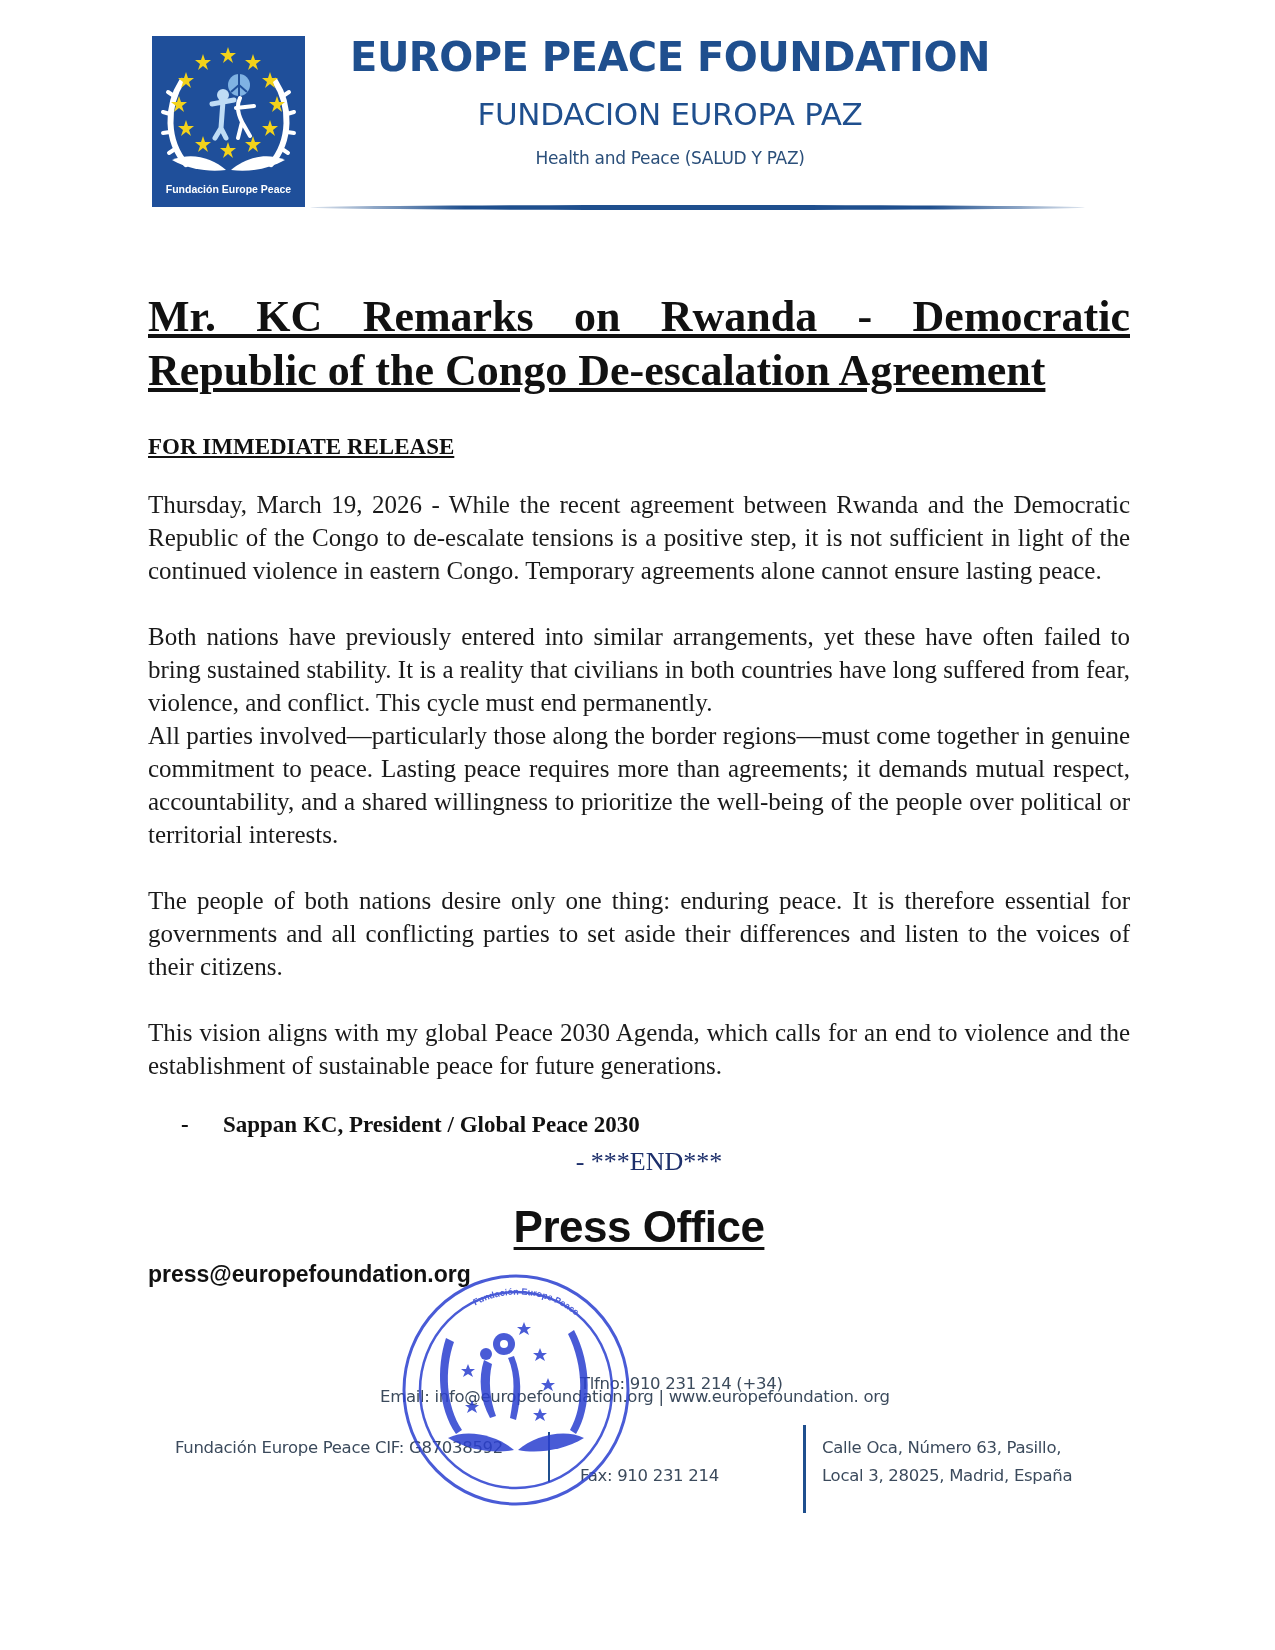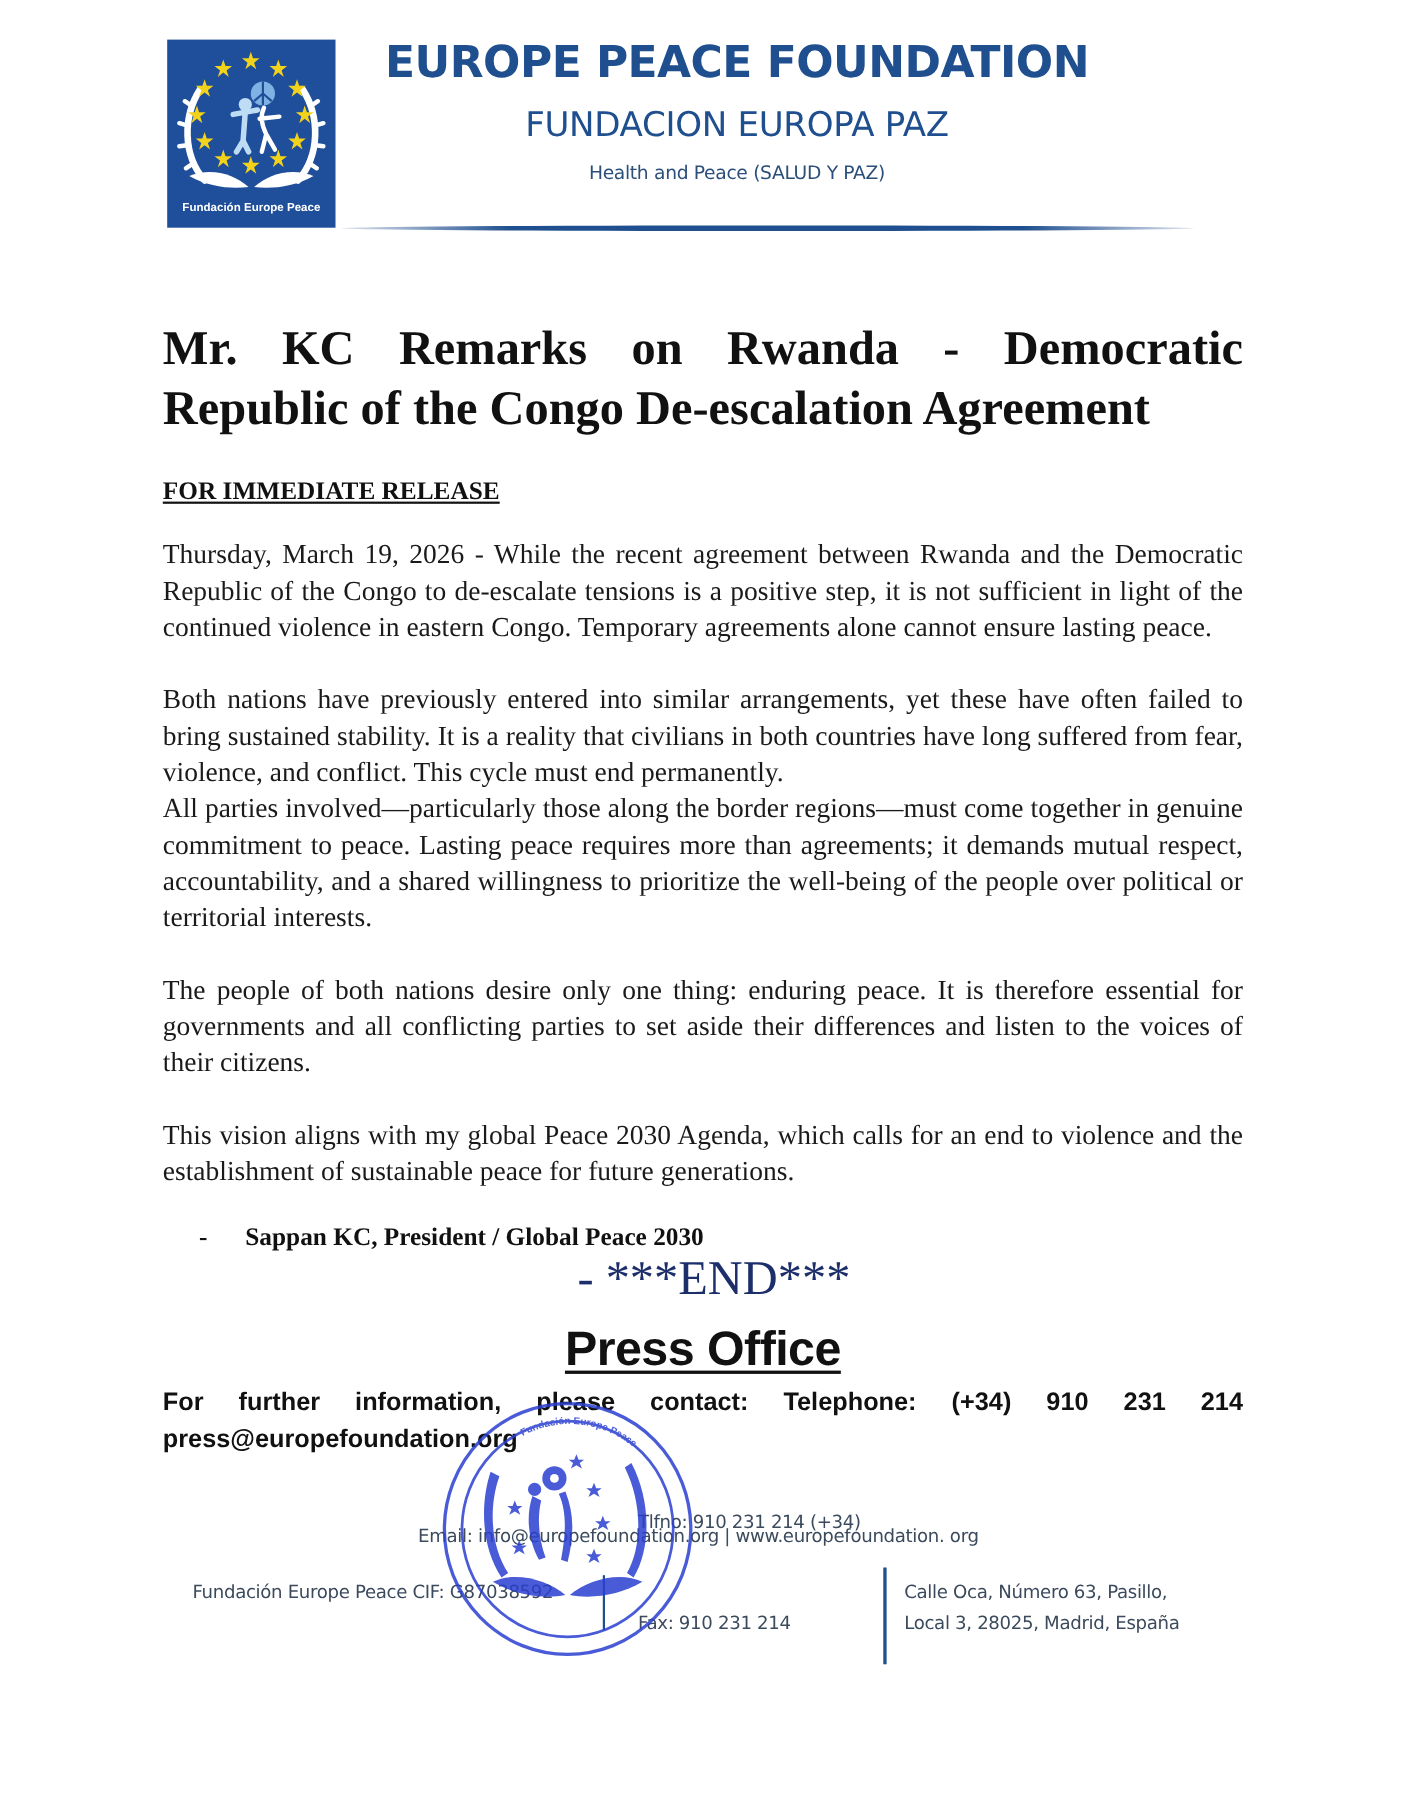--- a/index.html
+++ b/index.html
@@ -33,21 +33,21 @@
     .header-rule {
       position: absolute; left: 310px; top: 205px; width: 775px; height: 5px;
       background: linear-gradient(to right, rgba(31,79,142,0.15), #1f4f8e 20%, #1f4f8e 80%, rgba(31,79,142,0.15));
       border-radius: 50%;
     }
 
     
     .content { position: absolute; left: 148px; top: 290px; width: 982px; }
     .title {
       font-family: "Liberation Serif", serif; font-weight: bold; font-size: 44px; line-height: 54px;
-      text-align: justify; text-align-last: left; color: #111111;
+      text-align: justify; text-align-last: left; color: #111111; text-decoration: underline;
     }
     .title .line1 { display: block; text-align: justify; text-align-last: justify; }
     .release {
       margin-top: 36px; font-weight: bold; font-size: 23px; text-decoration: underline; color: #111111;
     }
     .para {
       font-size: 25px; line-height: 33px; text-align: justify; color: #1a1a1a;
     }
     .p1 { margin-top: 28px; }
     .p2 { margin-top: 33px; }
@@ -55,21 +55,21 @@
     .p4 { margin-top: 33px; }
     .p5 { margin-top: 33px; }
 
     .signature {
       margin-top: 30px; font-weight: bold; font-size: 23px; display: flex; align-items: baseline;
     }
     .signature .dash { width: 38px; padding-left: 33px; box-sizing: content-box; }
     .signature .name { padding-left: 4px; }
 
     .end-line {
-      margin-top: 2px; text-align: center; font-size: 44px; line-height: 44px; color: #1d2f6b;
+      margin-top: 2px; text-align: center; font-size: 26px; line-height: 44px; color: #1d2f6b;
       padding-left: 20px;
     }
     .press-office {
       margin-top: 18px; text-align: center;
     }
     .press-office span {
       font-family: "Liberation Sans", sans-serif; font-weight: bold; font-size: 44px; color: #111111;
       text-decoration: underline; text-decoration-thickness: 3px; text-underline-offset: 5px;
       letter-spacing: -0.5px;
     }
@@ -155,21 +155,20 @@
     <span class="name">Sappan KC, President / Global Peace 2030</span>
   </div>
 
   <div class="end-line">-  ***END***</div>
 
   <div class="press-office">
     <span>Press Office</span>
   </div>
 
   <div class="contact">
-    <span class="row1">For further information, please contact: Telephone: (+34) 910 231 214</span>
     <span>press@europefoundation.org</span>
   </div>
 </div>
 
 <div class="f-text f-email">Email: info@europefoundation.org | www.europefoundation. org</div>
 <div class="f-text f-org">Fundación Europe Peace  CIF: G87038592</div>
 <div class="f-vrule-a"></div>
 <div class="f-text f-tel">Tlfno: 910 231 214 (+34)</div>
 <div class="f-text f-fax">Fax: 910 231 214</div>
 <div class="f-vrule-b"></div>

